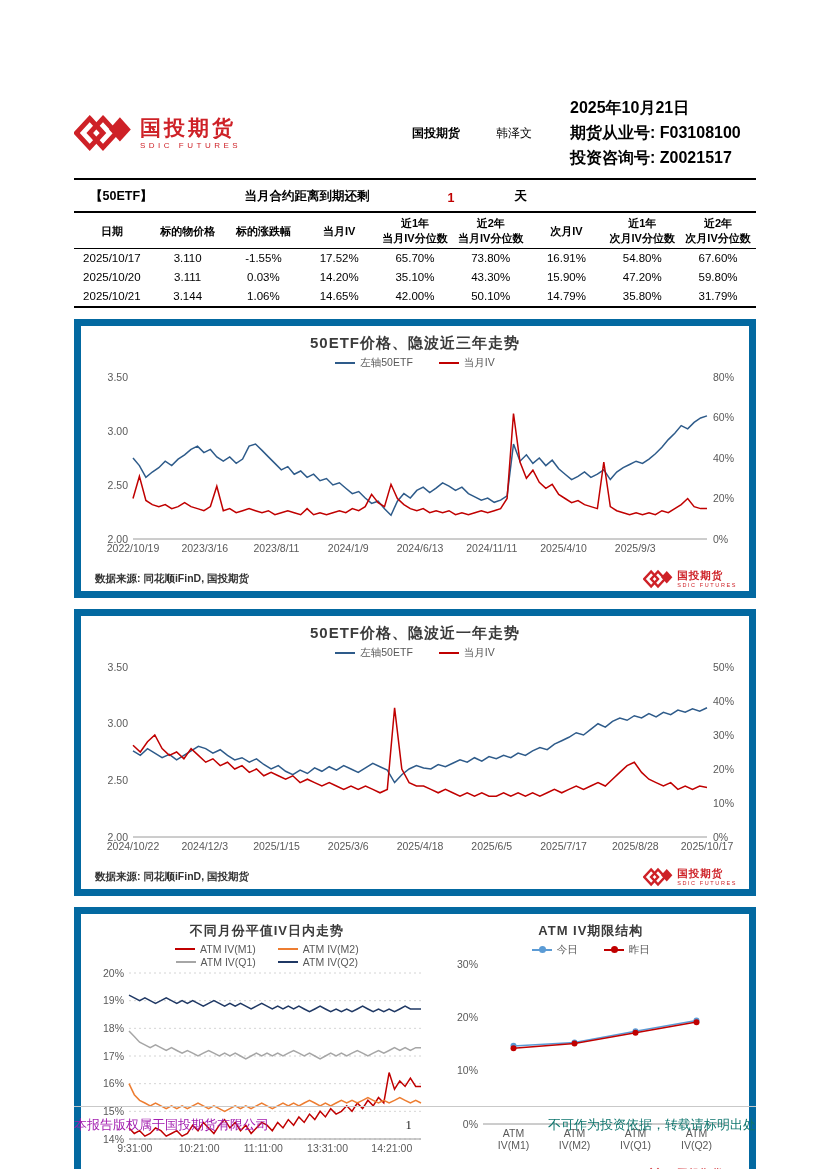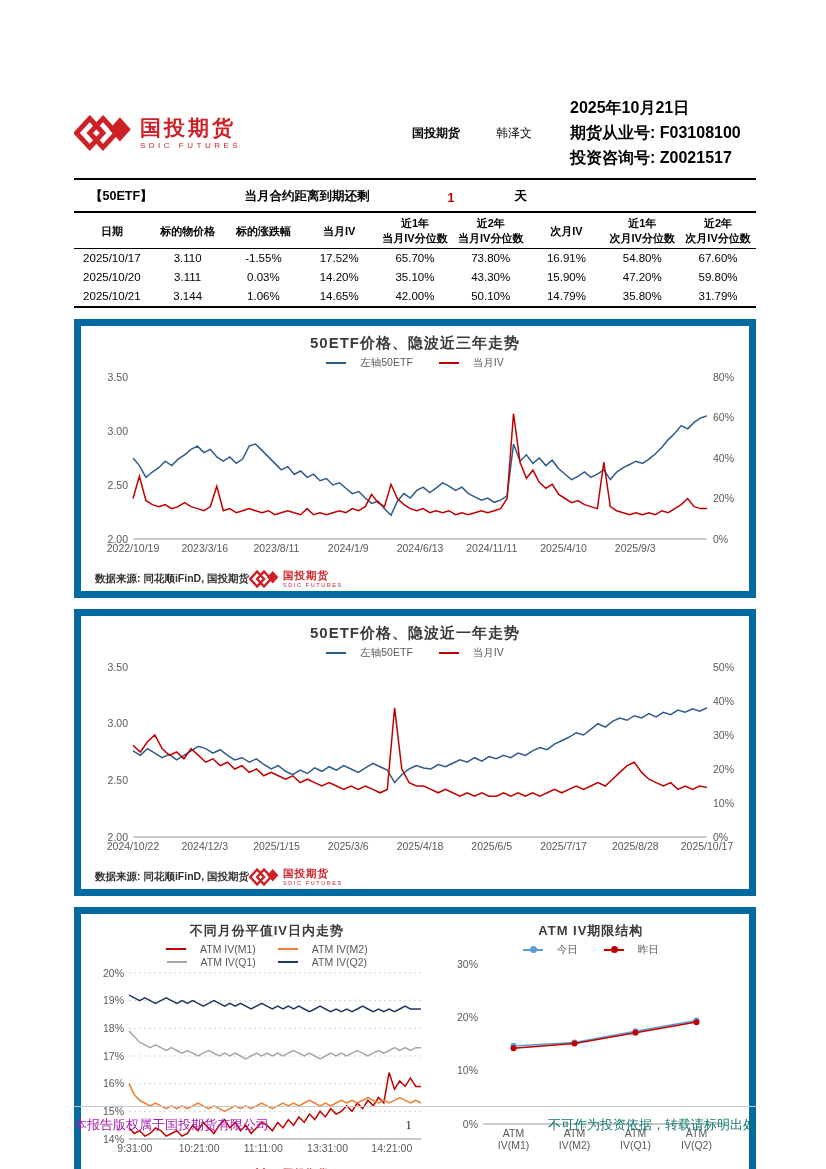--- a/index.html
+++ b/index.html
@@ -31,26 +31,26 @@
   th{font-weight:bold;border-bottom:1px solid #000;padding:3px 1px;text-align:center;
     white-space:pre-line;line-height:1.3;font-size:11px}
   td{text-align:center;padding:3.5px 1px}
 
   
   .box{border:7px solid #0369a1;margin-top:11px;padding:8px 10px 0 10px}
   .chart-title{font-size:15px;font-weight:bold;color:#3b3b3b;text-align:center;letter-spacing:1px}
   .chart-title.small{font-size:13px}
   .legend{display:flex;justify-content:center;align-items:center;column-gap:26px;margin:3px 0 1px 0}
   .legend.wrap{flex-wrap:wrap;width:250px;margin:3px auto 1px auto;column-gap:22px;row-gap:1px}
-  .lg-item{display:inline-flex;align-items:center;gap:14px}
+  .lg-item{display:inline-flex;align-items:center;gap:5px}
   .sw{position:relative;display:inline-block;width:20px;height:2px}
   .swdot{position:absolute;left:7px;top:-2.5px;width:7px;height:7px;border-radius:50%}
   .lg-tx{font-size:10.5px;color:#595959}
   .tick{font-size:10.5px;fill:#595959}
-  .src-row{display:flex;justify-content:flex-start;align-items:center;margin-top:4px;padding:2px 2px 2px 4px}
+  .src-row{display:flex;justify-content:space-between;align-items:center;margin-top:4px;padding:2px 2px 2px 4px}
   .src-note{font-size:10.5px;color:#333;font-weight:bold}
   .mini-logo{display:flex;align-items:center;gap:4px}
   .mini-cn{font-size:10.5px;font-weight:bold;color:#CE2127;letter-spacing:1px;line-height:1}
   .mini-en{font-size:5.5px;color:#CE2127;letter-spacing:1.6px;margin-top:1.5px}
 
   .bottom-flex{display:flex;justify-content:space-between;align-items:flex-start}
   .half-left{width:356px}
   .half-right{width:300px}
 
   

